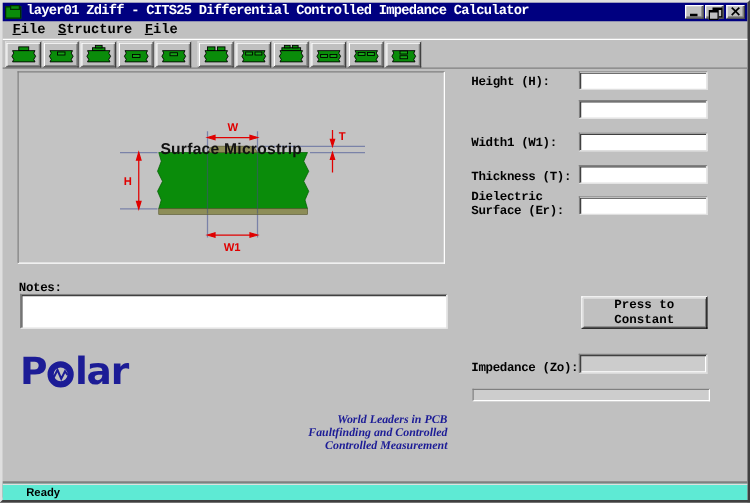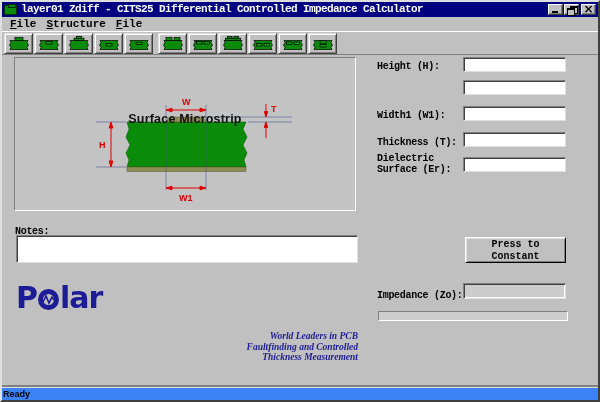--- a/index.html
+++ b/index.html
@@ -61,23 +61,23 @@
   .progress-strip{position:absolute;left:376px;top:309px;width:190px;height:10px;background:#cdcdcd;
     border:1px solid;border-color:#808080 #fff #fff #808080;}
   
   .logo{position:absolute;left:14px;top:281px;display:flex;align-items:flex-start;
     font:bold 30px/30px "DejaVu Sans",sans-serif;color:#1c1c96;letter-spacing:-1px;}
   .logo-o{width:21px;height:21px;border:5px solid #1c1c96;border-radius:50%;margin:6px 1px 0;position:relative;flex:none;}
   .logo-o svg{position:absolute;left:-1px;top:0;}
   .tagline{position:absolute;left:198px;top:283px;width:158px;text-align:right;
     font:bold italic 9.5px/1.12 "Liberation Serif",serif;color:#1c1c96;margin-top:46px;}
   
-  .statusbar{position:absolute;left:0;right:0;bottom:0;height:13px;background:#3b82f6;
+  .statusbar{position:absolute;left:0;right:0;bottom:0;height:13px;background:#5eead4;
     border-top:1px solid #dfdfdf;box-shadow:0 -2px 0 #808080;
-    font:bold 9px/12px "Liberation Sans",sans-serif;padding-left:1px;color:#000;margin-top:48px;}
+    font:bold 9px/12px "Liberation Sans",sans-serif;padding-left:19px;color:#000;margin-top:48px;}
   .icon-svg{display:block;}
 </style>
 </head>
 <body>
 
 <div class="window">
 
   <div class="titlebar">
     <span class="app-icon"></span>
     <span class="window-title">layer01 Zdiff - CITS25 Differential Controlled Impedance Calculator</span>
@@ -245,20 +245,20 @@
     <span class="logo-o">
       <svg width="13" height="11" viewBox="0 0 13 11">
           <polyline points="1,8 4,2 7,9 10,3 12,6" fill="none" stroke="#1c1c96" stroke-width="1.6"></polyline>
         </svg>
     </span>
     <span>lar</span>
   </div>
   <div class="tagline">
     <div>World Leaders in PCB</div>
     <div>Faultfinding and Controlled</div>
-    <div>Thickness Measurement</div>
+    <div>Controlled Measurement</div>
   </div>
 
   <div class="statusbar">
     <span>Ready</span>
   </div>
 
 </div>
 
 </body></html>

